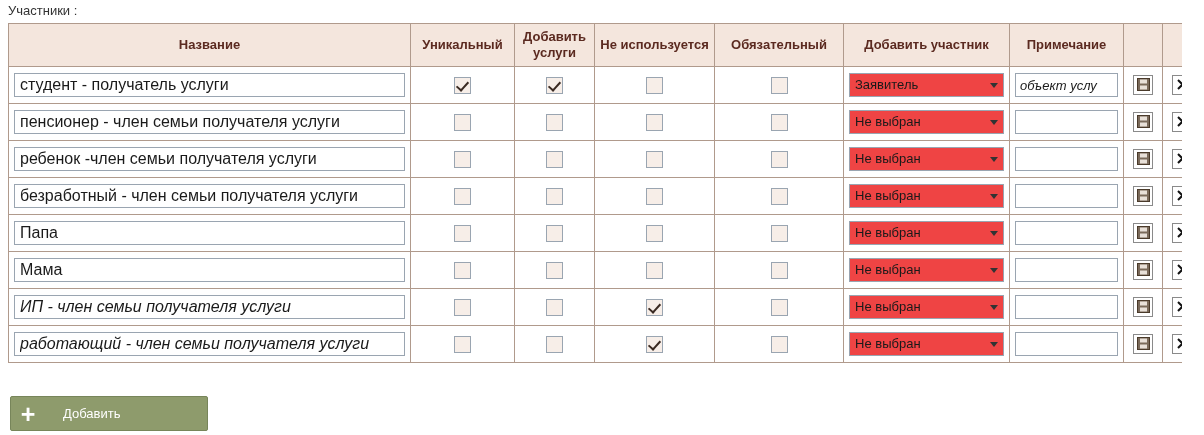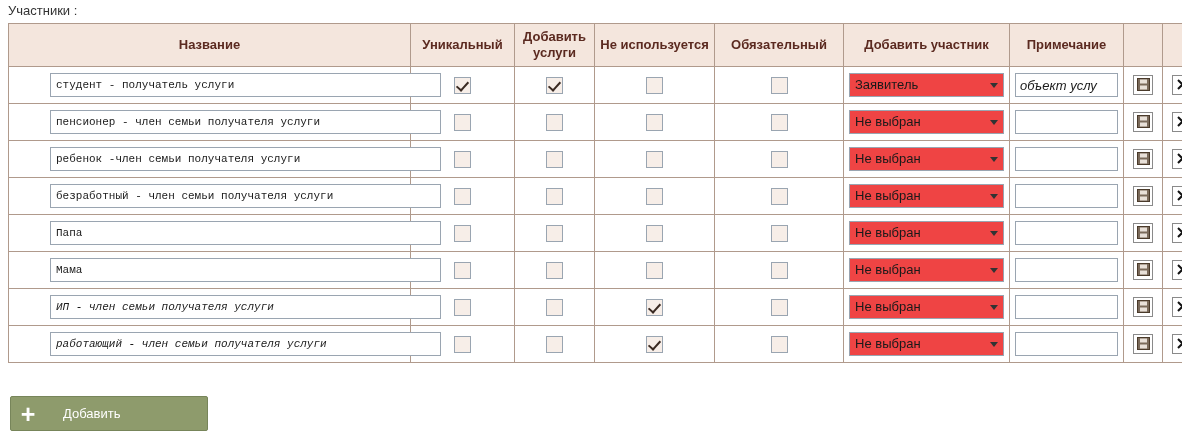--- a/index.html
+++ b/index.html
@@ -60,25 +60,24 @@
   td.c-note   { width: 107px; }
   td.c-save   { width: 32px;  text-align: center; padding: 3px; }
   td.c-del    { width: 32px;  text-align: center; padding: 3px; }
 
   .txt {
     width: 100%;
     box-sizing: border-box;
     height: 24px;
     border: 1px solid #9aa5b1;
     background: #ffffff;
-    font-family: Liberation Mono, monospace;
-    font-size: 11px;
+    font-family: Liberation Sans, sans-serif;
+    font-size: 16px;
     color: #1a1a1a;
     padding: 2px 5px;
-    margin-left: 36px;
   }
   .txt.italic { font-style: italic; }
   .note-input {
     width: 100%;
     box-sizing: border-box;
     height: 24px;
     border: 1px solid #9aa5b1;
     background: #ffffff;
     font-family: "Liberation Sans", sans-serif;
     font-size: 13px;

